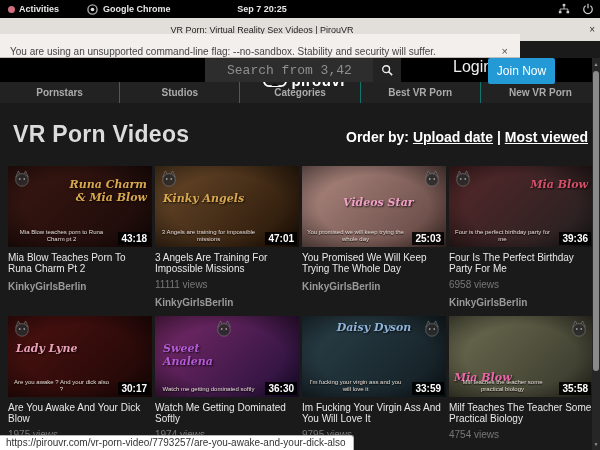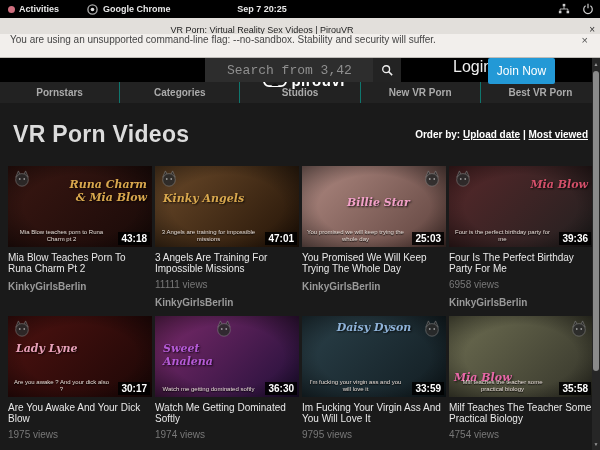--- a/index.html
+++ b/index.html
@@ -16,22 +16,22 @@
   .sys-clock { position:absolute; left:262px; transform:translateX(-50%); font-weight:bold; }
   .sys-right { position:absolute; right:6px; display:flex; align-items:center; gap:12px; }
 
   
   .tabbar { position:absolute; top:18px; left:0; width:600px; height:23px; background:#e2dfdb;
             display:flex; align-items:center; }
   .tab-title { position:absolute; left:262px; transform:translateX(-50%); font-size:9px; color:#222; white-space:nowrap; }
   .tab-close { position:absolute; right:5px; font-size:10px; color:#333; cursor:pointer; line-height:16px; }
 
   
-  .infobar { position:absolute; top:34px; left:0; width:600px; height:24px; background:#f2efec;
-             border-bottom:1px solid #bfbcb8; display:flex; align-items:flex-start; }
+  .infobar { position:absolute; top:34px; left:0; width:520px; height:24px; background:#f2efec;
+             border-bottom:1px solid #bfbcb8; display:flex; align-items:flex-end; }
   .infobar-msg { margin-left:10px; font-size:10px; color:#454545; }
   .infobar-close { position:absolute; right:12px; font-size:11px; color:#555; cursor:pointer; }
 
   
   .webview { position:absolute; top:58px; left:0; width:600px; height:392px; background:#1a1a1a; overflow:hidden; }
 
   .site-header { height:24px; background:#000000; display:flex; align-items:center; position:relative;flex-direction:column; }
   .hamburger { margin-left:30px; width:15px; cursor:pointer; }
   .hamburger i { display:block; height:2px; background:#e8e8e8; margin:2px 0; }
   .logo { display:flex; align-items:center; gap:4px; margin-left:10px; cursor:pointer; }
@@ -46,21 +46,21 @@
   .join-btn { position:absolute; left:488px; width:67px; height:26px; border:none; border-radius:2px;
               color:#fff; font-size:12px; cursor:pointer; font-family:"Liberation Sans",sans-serif; }
 
   .site-nav { height:21px; display:flex; background:#0f766e; }
   .nav-item { flex:1; background:#222; margin-right:1px; display:flex; align-items:center; justify-content:center;
               color:#ababab; font-size:10px; font-weight:bold; cursor:pointer; }
   .nav-item:last-child { margin-right:0; }
 
   .page-head { height:63px; display:flex; align-items:center; position:relative; }
   .page-title { margin-left:13px; font-size:23px; color:#dcdcdc; letter-spacing:0.3px; }
-  .order-by { position:absolute; right:12px; top:26px; font-size:10px; font-weight:bold; color:#fff; }
+  .order-by { position:absolute; right:12px; top:26px; font-size:14px; font-weight:bold; color:#fff; }
   .order-by a { color:#fff; text-decoration:underline; cursor:pointer; }
 
   .grid { margin-left:8px; width:585px; display:grid; grid-template-columns:repeat(4,144px); column-gap:3px; }
   .card { height:150px; }
   .thumb { position:relative; width:144px; height:81px; background:#333; overflow:hidden; cursor:pointer; }
   .thumb::after { content:""; position:absolute; inset:0;
                   background:radial-gradient(ellipse at center, rgba(0,0,0,0) 55%, rgba(0,0,0,0.55) 100%); }
   .overlay-name { position:absolute; z-index:2; font-family:"DejaVu Serif",serif; font-style:italic;
                   font-weight:bold; font-size:11px; line-height:13px; text-shadow:1px 1px 2px rgba(0,0,0,0.8); }
   .pos-r  { right:5px; top:12px; max-width:62%; text-align:right; }
@@ -155,24 +155,24 @@
             <line x1="9" y1="9" x2="13" y2="13" stroke="#eee" stroke-width="1.8"></line>
           </svg>
         </button>
       </div>
       <span class="login">Login</span>
       <button class="join-btn" style="background: rgb(35, 153, 214);">Join Now</button>
     </div>
 
     <div class="site-nav">
       <div class="nav-item">Pornstars</div>
+      <div class="nav-item">Studios</div>
       <div class="nav-item">Categories</div>
-      <div class="nav-item">Studios</div>
+      <div class="nav-item">Best VR Porn</div>
       <div class="nav-item">New VR Porn</div>
-      <div class="nav-item">Best VR Porn</div>
     </div>
 
     <div class="page-head">
       <h1 class="page-title">VR Porn Videos</h1>
       <div class="order-by">
         <span>Order by:</span>
         <a>Upload date</a>
         <span>|</span>
         <a>Most viewed</a>
       </div>
@@ -217,21 +217,21 @@
 
       <div class="card">
         <div class="thumb" style="background: linear-gradient(135deg, rgb(176, 138, 130), rgb(94, 66, 61));">
           <svg class="cat-logo corner-tr" width="18" height="18" viewBox="0 0 20 20">
             <polygon points="3,8 6,1 9,7" fill="#2b2b2b" stroke="#888" stroke-width="0.7"></polygon>
             <polygon points="17,8 14,1 11,7" fill="#2b2b2b" stroke="#888" stroke-width="0.7"></polygon>
             <circle cx="10" cy="11" r="7" fill="#2b2b2b" stroke="#888" stroke-width="0.7"></circle>
             <circle cx="7.5" cy="10" r="1" fill="#aaa"></circle>
               <circle cx="12.5" cy="10" r="1" fill="#aaa"></circle>
           </svg>
-          <span class="overlay-name pos-c" style="color: rgb(242, 160, 200);">Billie Star</span>
+          <span class="overlay-name pos-c" style="color: rgb(242, 160, 200);">Videos Star</span>
           <span class="caption">You promised we will keep trying the whole day</span>
           <span class="duration">25:03</span>
         </div>
         <div class="v-title">You Promised We Will Keep Trying The Whole Day</div>
         <div class="v-studio">KinkyGirlsBerlin</div>
       </div>
 
       <div class="card">
         <div class="thumb" style="background: linear-gradient(135deg, rgb(87, 40, 42), rgb(35, 32, 32));">
           <svg class="cat-logo corner-tl" width="18" height="18" viewBox="0 0 20 20">
@@ -317,20 +317,21 @@
           <span class="caption">Milf teaches the teacher some practical biology</span>
           <span class="duration">35:58</span>
         </div>
         <div class="v-title">Milf Teaches The Teacher Some Practical Biology</div>
         <div class="v-views">4754 views</div>
         <div class="v-studio"></div>
       </div>
 
     </div>
 
+    <div class="statusbar">https://pirouvr.com/vr-porn-video/7793257/are-you-awake-and-your-dick-also</div>
 
     <div class="scrollbar">
       <div class="scroll-arrow scroll-up">▲</div>
       <div class="scroll-thumb"></div>
       <div class="scroll-arrow scroll-down">▼</div>
     </div>
 
   </div>
 </div>
 

